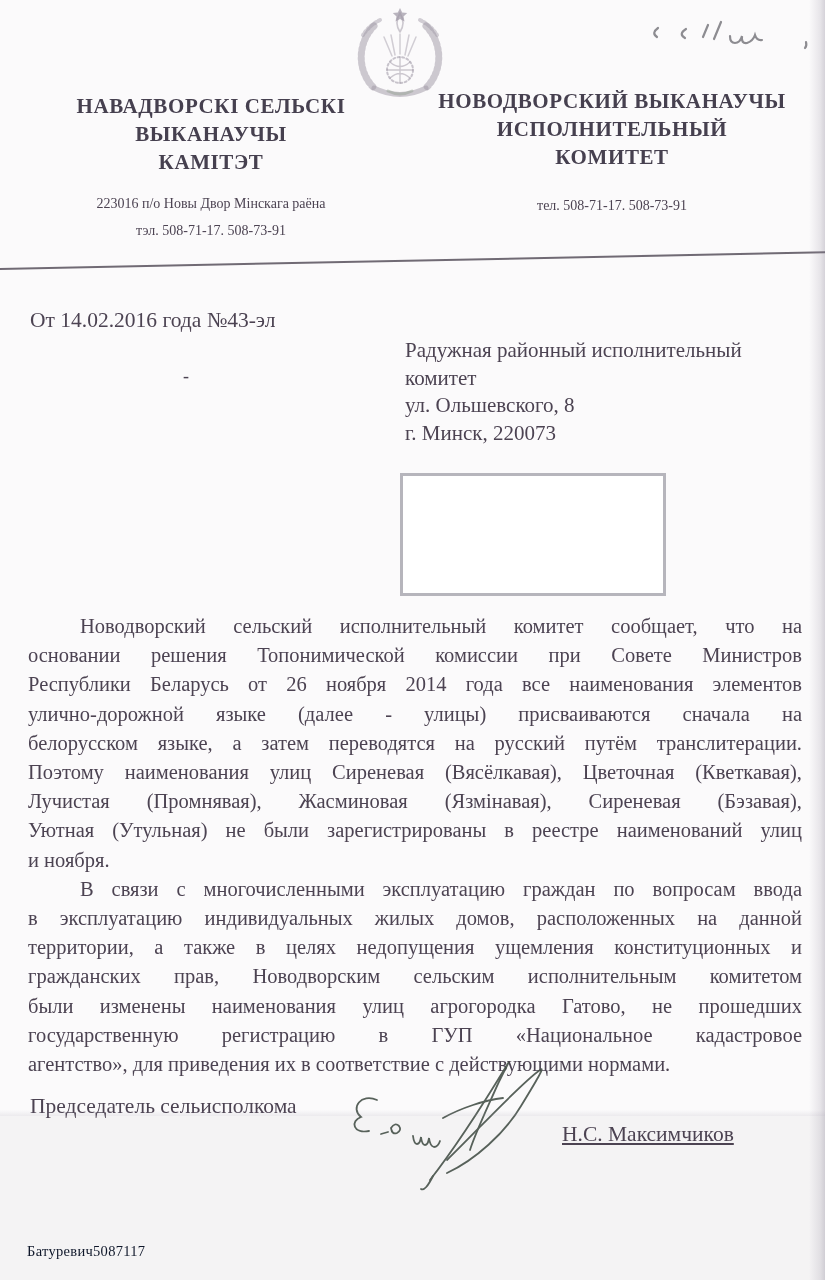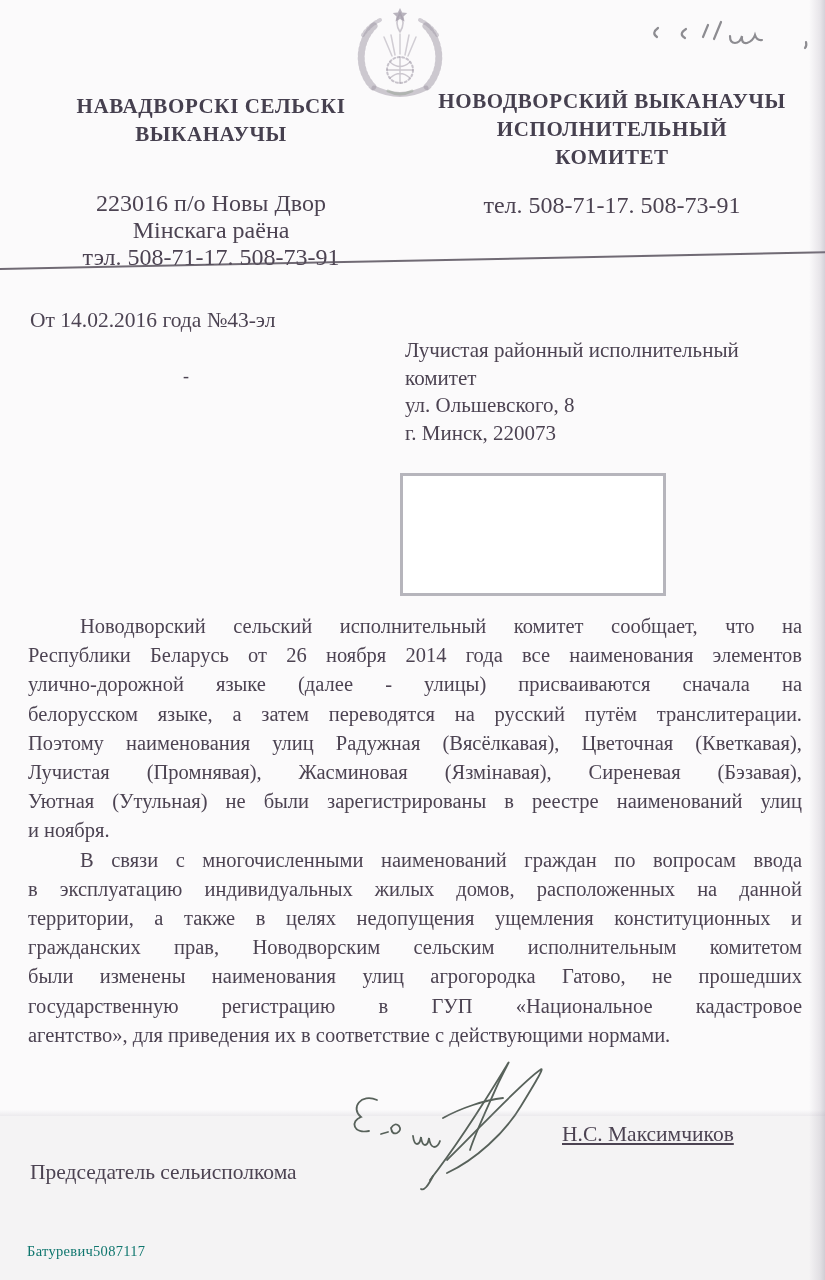--- a/index.html
+++ b/index.html
@@ -11,21 +11,21 @@
   .page{
     position:relative;width:825px;height:1116px;
     background:var(--paper,#fbfafb);
     color:var(--ink,#4c4352);
   }
   .abs{position:absolute;}
   
   .org{font-weight:bold;text-align:center;font-size:21px;line-height:28px;letter-spacing:.6px;color:var(--header-ink,#46404f);}
   .org-left{left:48px;top:92px;width:326px;}
   .org-right{left:428px;top:87px;width:368px;}
-  .addr{text-align:center;font-size:24px;line-height:27px;color:var(--ink,#4c4352);}
+  .addr{text-align:center;font-size:14px;line-height:27px;color:var(--ink,#4c4352);}
   .addr-left{left:48px;top:190px;width:326px;}
   .addr-right{left:428px;top:192px;width:368px;}
   .emblem{left:344px;top:4px;width:112px;height:100px;}
   .hand-top{left:648px;top:6px;width:170px;height:45px;}
   
   .rule{
     left:-6px;top:268px;width:840px;height:2px;
     background:var(--rule-ink,#57505c);
     transform:rotate(-1.15deg);transform-origin:left center;
     box-shadow:0 3px 0 -1px rgba(87,80,92,.45);
@@ -37,24 +37,24 @@
   .stamp-box{
     left:400px;top:473px;width:260px;height:117px;
     border:3px solid var(--box-border,#b6b5bc);background:#ffffff;
   }
   
   .body-text{left:28px;top:612px;width:774px;font-size:20.5px;line-height:29.2px;color:var(--ink,#4c4352);}
   .bline{white-space:normal;}
   .bline.j{text-align:justify;text-align-last:justify;-moz-text-align-last:justify;text-justify:inter-word;}
   .bline.ind{padding-left:52px;}
   
-  .sig-title{left:30px;top:1160px;font-size:21.5px;}
+  .sig-title{left:30px;top:1094px;font-size:21.5px;}
   .sig-name{left:562px;top:1122px;font-size:21.5px;text-decoration:underline;}
   .sig-svg{left:325px;top:1038px;width:240px;height:165px;}
-  .footer-note{left:27px;top:1243px;font-size:14.5px;letter-spacing:.3px;color:#0f766e;}
+  .footer-note{left:27px;top:1243px;font-size:14.5px;letter-spacing:.3px;color:#0f172a;}
   
   .edge-right{right:0;top:0;width:16px;height:1280px;
     background:linear-gradient(to right, rgba(160,155,170,0), rgba(150,143,160,.20) 70%, rgba(125,118,138,.30));}
   .edge-bottom{left:0;bottom:0;width:825px;height:6px;background:linear-gradient(to bottom, rgba(160,155,170,0), rgba(150,143,160,.15));}
 </style>
 </head>
 <body>
 
 <div class="page" style="--paper: #fbfafb; --ink: #4c4352; --header-ink: #46404f; --rule-ink: #57505c; --box-border: #b6b5bc; --pencil: #8d8c91; --signature-ink: #47524a; --emblem-ink: #9d96a4;">
 
@@ -81,20 +81,21 @@
       <path d="M55 31 l5 -12"></path>
       <path d="M66 33 l7 -17"></path>
       <path d="M82 30 q0 7 5 7 q5 0 7 -7 q-1 8 5 7 q6 -2 8 -8 q2 6 7 5"></path>
       <path d="M158 36 q1 4 -1 6"></path>
     </g>
   </svg>
 
   <div class="abs org org-left">
       <div>НАВАДВОРСКІ СЕЛЬСКІ</div>
       <div>ВЫКАНАУЧЫ</div>
+      <div>КАМІТЭТ</div>
     </div>
   <div class="abs addr addr-left">
       <div>223016 п/о Новы Двор Мінскага раёна</div>
       <div>тэл. 508-71-17. 508-73-91</div>
     </div>
 
   <div class="abs org org-right">
       <div>НОВОДВОРСКИЙ ВЫКАНАУЧЫ</div>
       <div>ИСПОЛНИТЕЛЬНЫЙ</div>
       <div>КОМИТЕТ</div>
@@ -102,41 +103,42 @@
   <div class="abs addr addr-right">
       <div>тел. 508-71-17. 508-73-91</div>
     </div>
 
   <div class="abs rule"></div>
 
   <div class="abs date-line">От 14.02.2016 года №43-эл</div>
   <div class="abs dash-mark">-</div>
 
   <div class="abs addressee">
-      <div>Лучистая районный исполнительный</div>
+      <div>Радужная районный исполнительный</div>
       <div>комитет</div>
       <div>ул. Ольшевского, 8</div>
       <div>г. Минск, 220073</div>
     </div>
 
   <div class="abs stamp-box"></div>
 
   <div class="abs body-text">
     <div>
         <div class="bline j ind">Новодворский сельский исполнительный комитет сообщает, что на</div>
+        <div class="bline j">основании решения Топонимической комиссии при Совете Министров</div>
         <div class="bline j">Республики Беларусь от 26 ноября 2014 года все наименования элементов</div>
         <div class="bline j">улично-дорожной языке (далее - улицы) присваиваются сначала на</div>
         <div class="bline j">белорусском языке, а затем переводятся на русский путём транслитерации.</div>
-        <div class="bline j">Поэтому наименования улиц Радужная (Вясёлкавая), Цветочная (Кветкавая),</div>
+        <div class="bline j">Поэтому наименования улиц Сиреневая (Вясёлкавая), Цветочная (Кветкавая),</div>
         <div class="bline j">Лучистая (Промнявая), Жасминовая (Язмінавая), Сиреневая (Бэзавая),</div>
         <div class="bline j">Уютная (Утульная) не были зарегистрированы в реестре наименований улиц</div>
         <div class="bline">и ноября.</div>
       </div>
     <div>
-        <div class="bline j ind">В связи с многочисленными наименований граждан по вопросам ввода</div>
+        <div class="bline j ind">В связи с многочисленными эксплуатацию граждан по вопросам ввода</div>
         <div class="bline j">в эксплуатацию индивидуальных жилых домов, расположенных на данной</div>
         <div class="bline j">территории, а также в целях недопущения ущемления конституционных и</div>
         <div class="bline j">гражданских прав, Новодворским сельским исполнительным комитетом</div>
         <div class="bline j">были изменены наименования улиц агрогородка Гатово, не прошедших</div>
         <div class="bline j">государственную регистрацию в ГУП «Национальное кадастровое</div>
         <div class="bline">агентство», для приведения их в соответствие с действующими нормами.</div>
       </div>
   </div>
 
   <div class="abs sig-title">Председатель сельисполкома</div>

